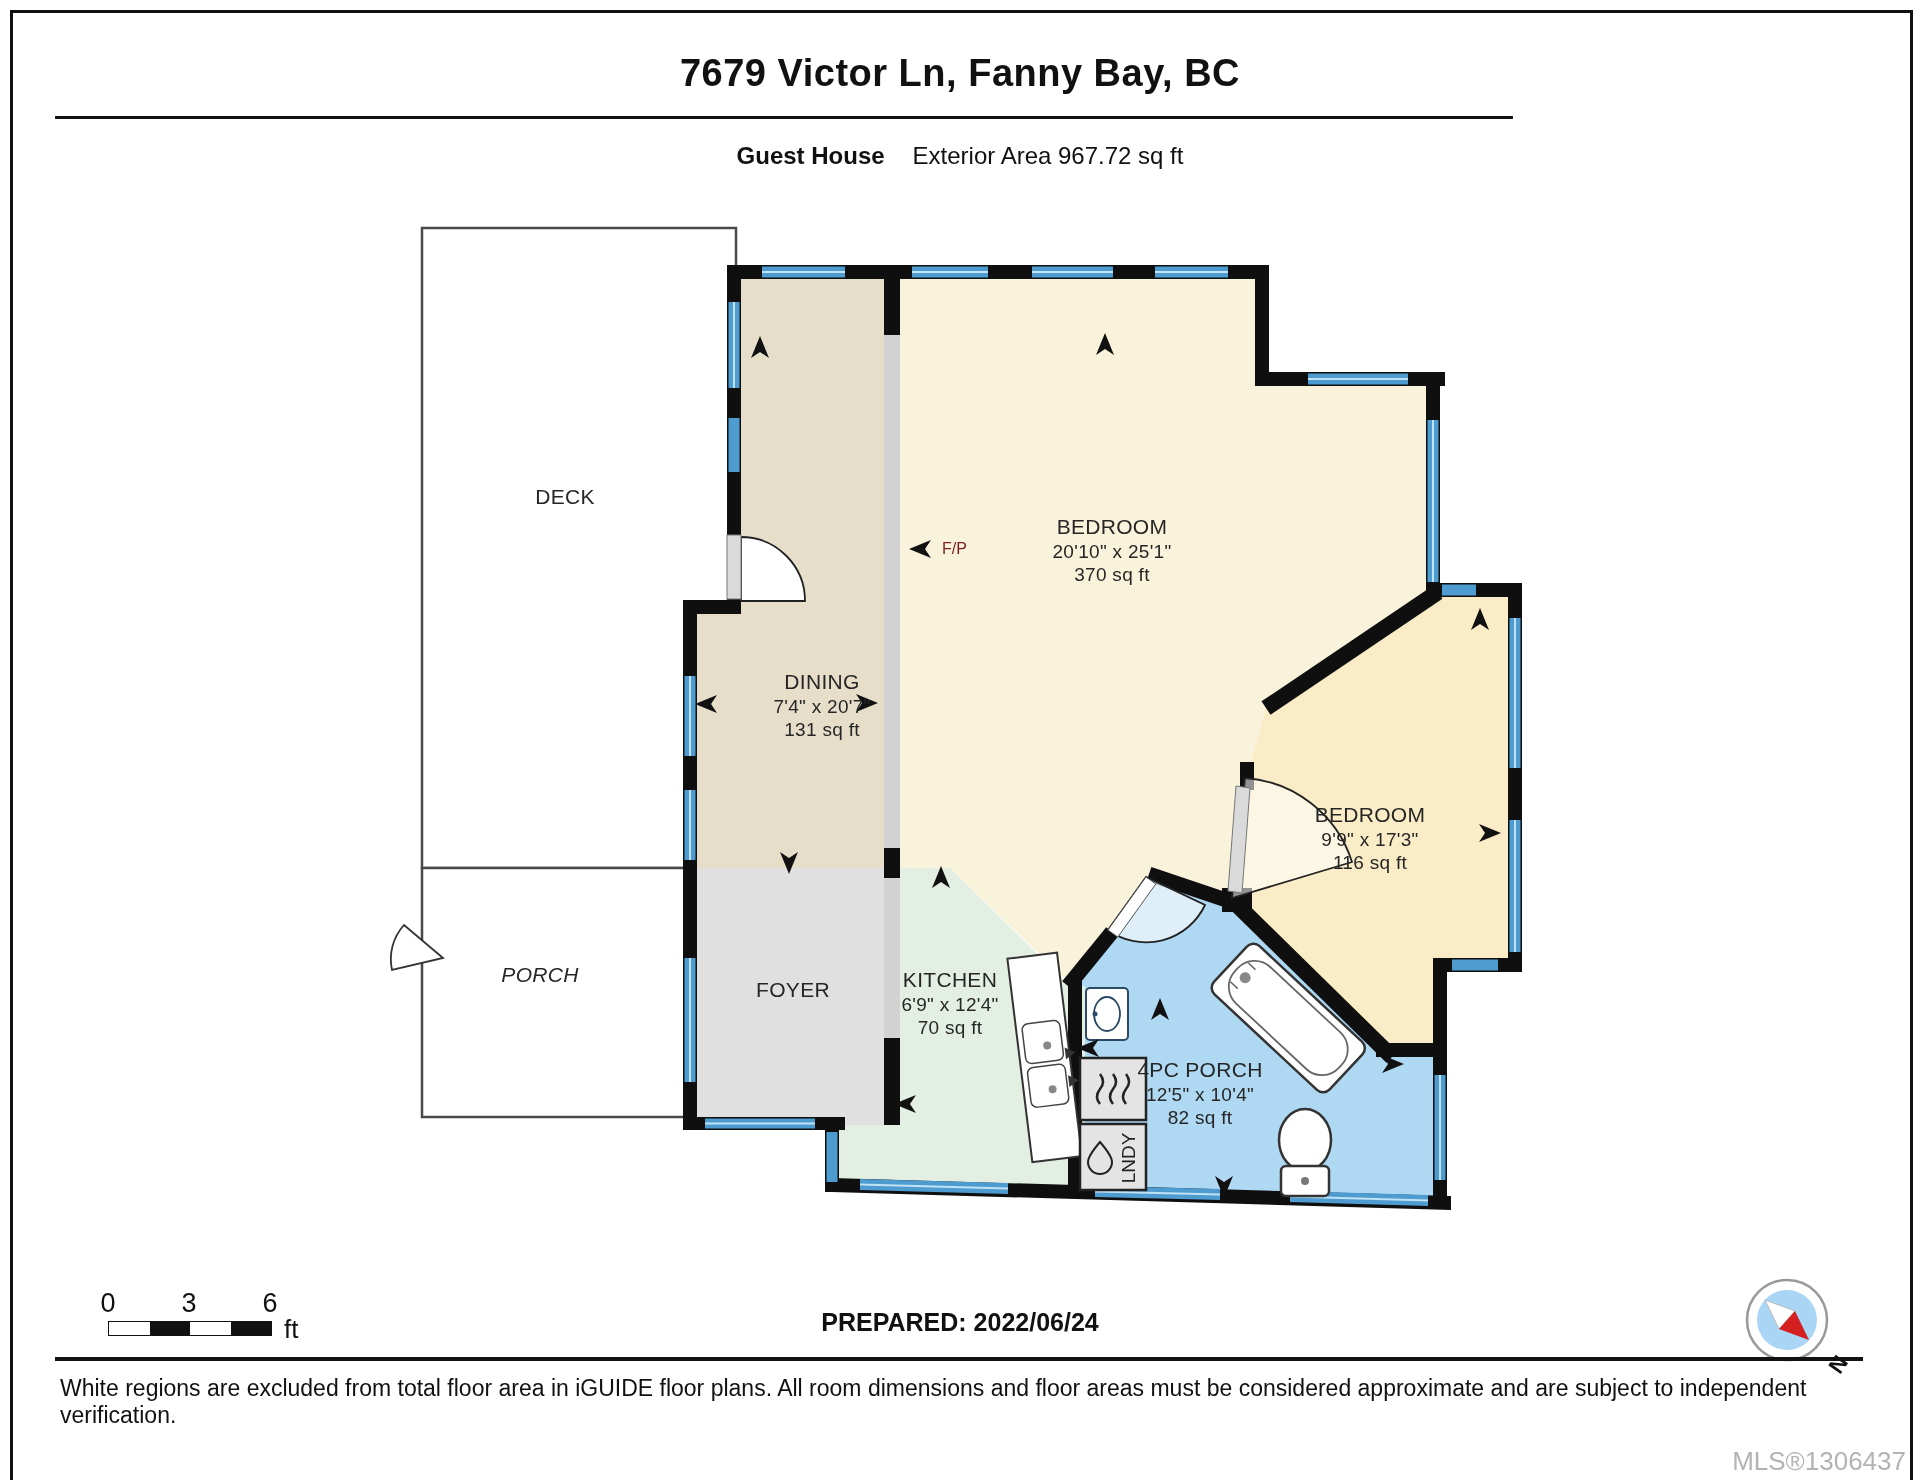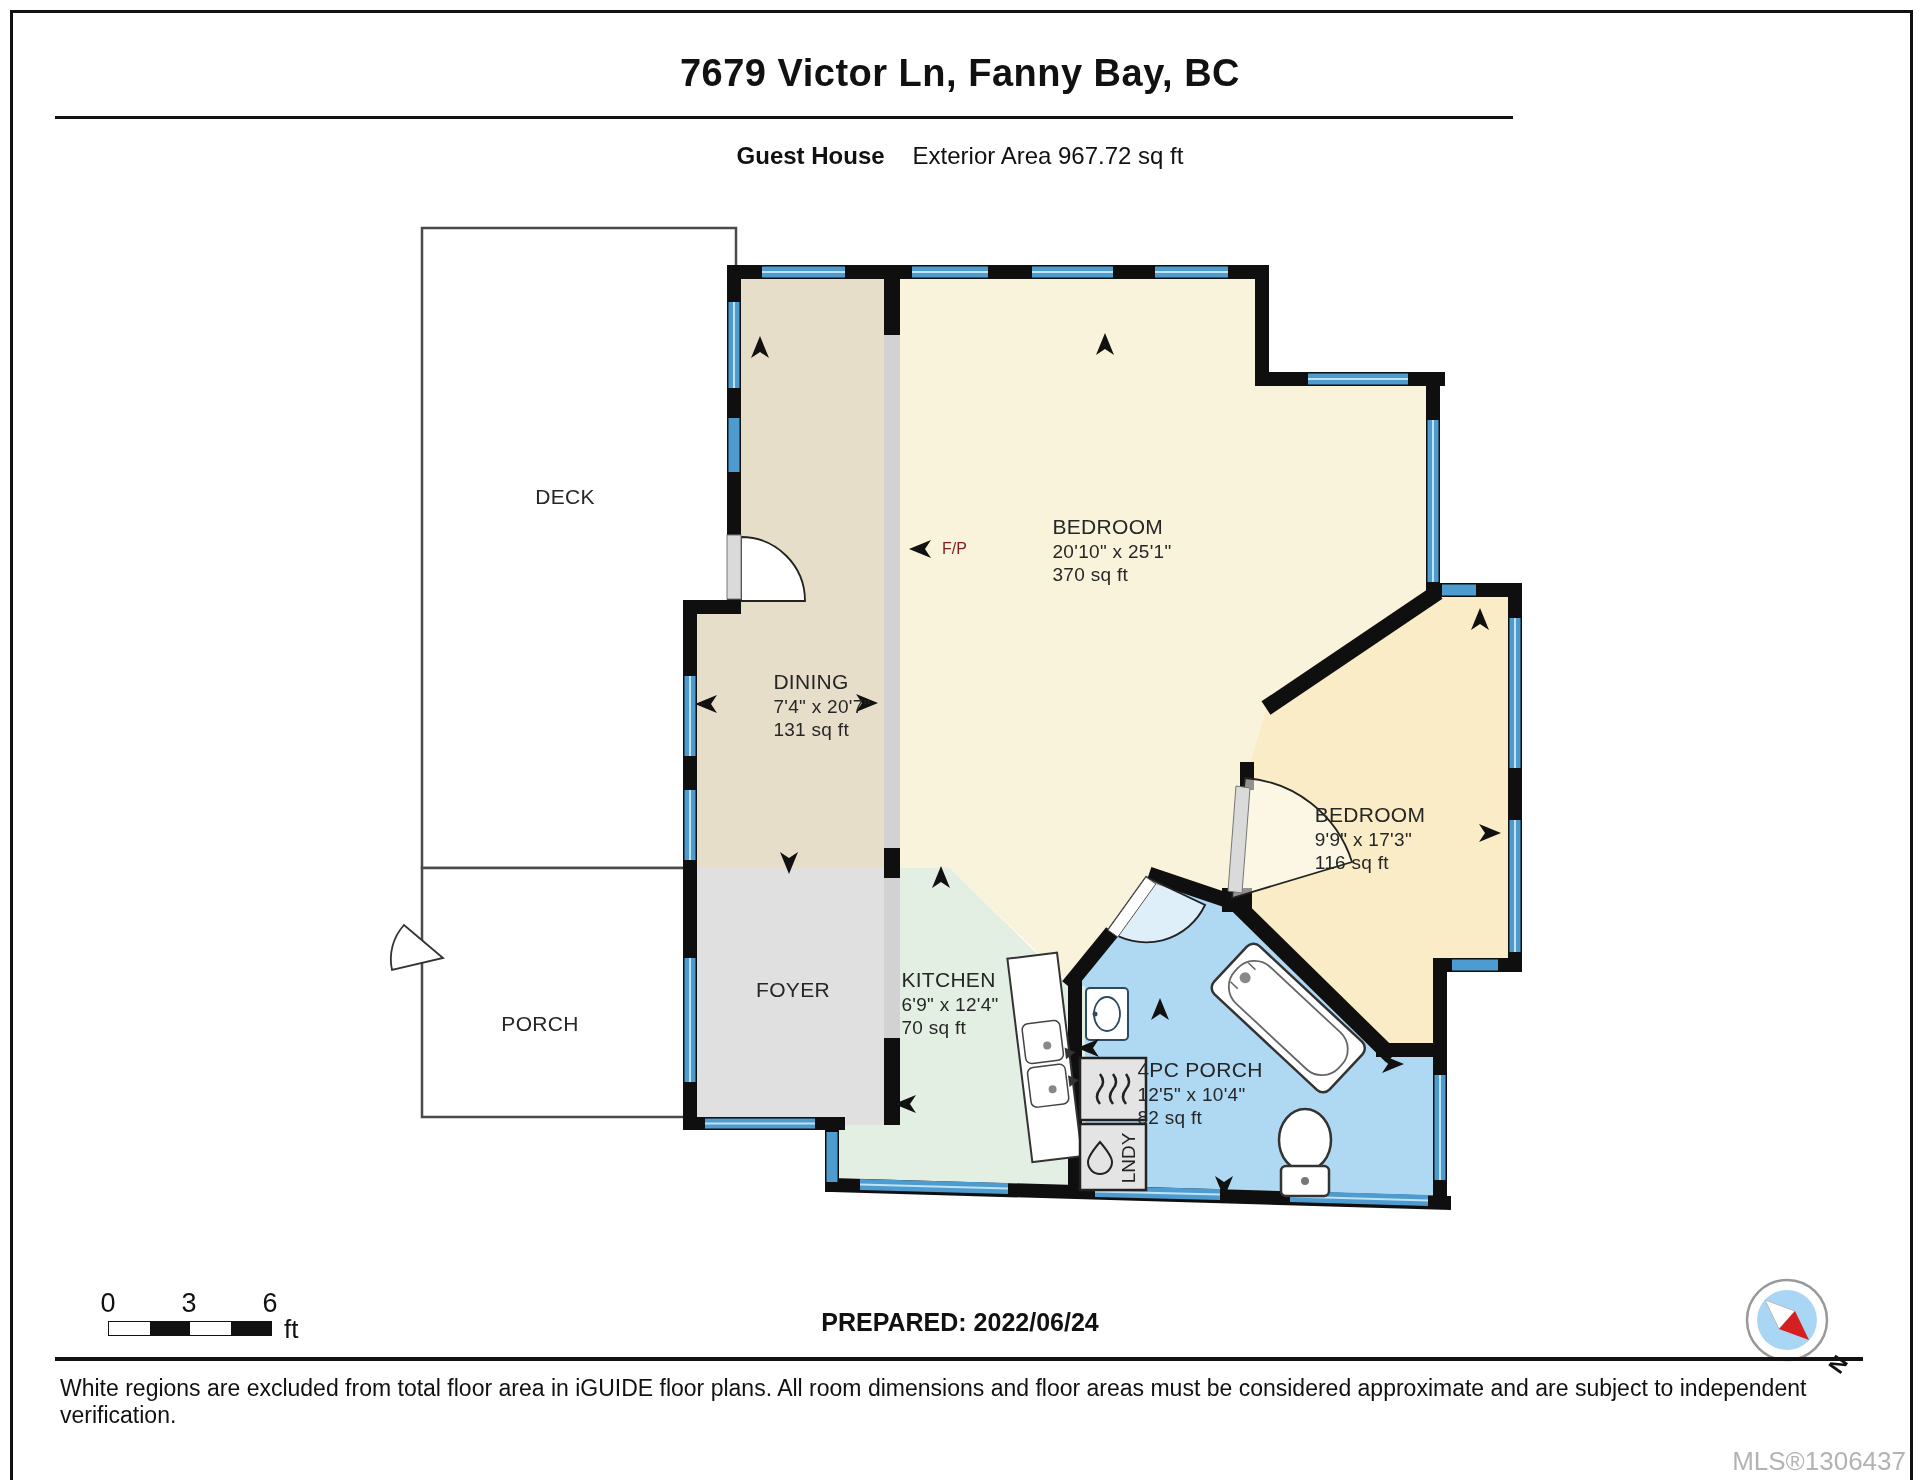--- a/index.html
+++ b/index.html
@@ -7,21 +7,21 @@
         font-family:"Liberation Sans",sans-serif;overflow:hidden;}
   .frame{position:absolute;left:10px;top:10px;width:1897px;height:1467px;
          border-top:3px solid #111;border-left:3px solid #111;border-right:3px solid #111;}
   .title{position:absolute;left:0;right:0;top:52px;text-align:center;
          font-size:38px;font-weight:bold;color:#111;letter-spacing:.5px;}
   .rule1{position:absolute;left:55px;top:116px;width:1458px;height:3px;background:#111;}
   .subtitle{position:absolute;left:0;right:0;top:142px;display:flex;
             justify-content:center;gap:28px;font-size:24px;color:#111;}
   .subtitle .floor{font-weight:bold;}
   .plan-svg{position:absolute;left:0;top:0;}
-  .room-label{position:absolute;transform:translate(-50%,-50%);text-align:left;
+  .room-label{position:absolute;transform:translate(-50%,-50%);text-align:center;
               color:#262626;line-height:1.22;letter-spacing:.3px;}
   .room-name{font-size:21px;}
   .room-dims,.room-area{font-size:19px;}
   .fp-label{position:absolute;transform:translate(0,-50%);font-size:16px;color:#7f1d1d;}
   .scale-ticks span{position:absolute;transform:translateX(-50%);font-size:27px;color:#111;}
   .scale-bar{position:absolute;left:108px;top:1321px;width:162px;height:13px;
              border:1px solid #111;display:flex;}
   .scale-bar i{flex:1;}
   .seg-w{background:#fff;} .seg-b{background:#111;}
   .scale-unit{position:absolute;left:284px;top:1314px;font-size:26px;color:#111;}
@@ -209,21 +209,21 @@
       <polygon points="1765,1300 1779,1329 1795,1311" fill="#ffffff" stroke="#bbb" stroke-width="1"></polygon>
       <polygon points="1809,1340 1779,1329 1795,1311" fill="#D42020"></polygon>
       <text transform="translate(1832,1360) rotate(125)" text-anchor="middle" font-size="22" font-weight="bold" fill="#111" font-family="Liberation Sans, sans-serif">N</text>
     </g>
   </svg>
 
   <div>
     <div class="room-label" style="left:565px;top:497px;">
       <div class="room-name">DECK</div>
     </div>
-    <div class="room-label" style="left:540px;top:1024px;">
+    <div class="room-label" style="left:540px;top:975px;font-style:italic;">
       <div class="room-name">PORCH</div>
     </div>
     <div class="room-label" style="left:793px;top:990px;">
       <div class="room-name">FOYER</div>
     </div>
     <div class="room-label" style="left:790px;top:705px;margin-left:32px;">
       <div class="room-name">DINING</div>
       <div class="room-dims">7'4" x 20'7"</div>
       <div class="room-area">131 sq ft</div>
     </div>

